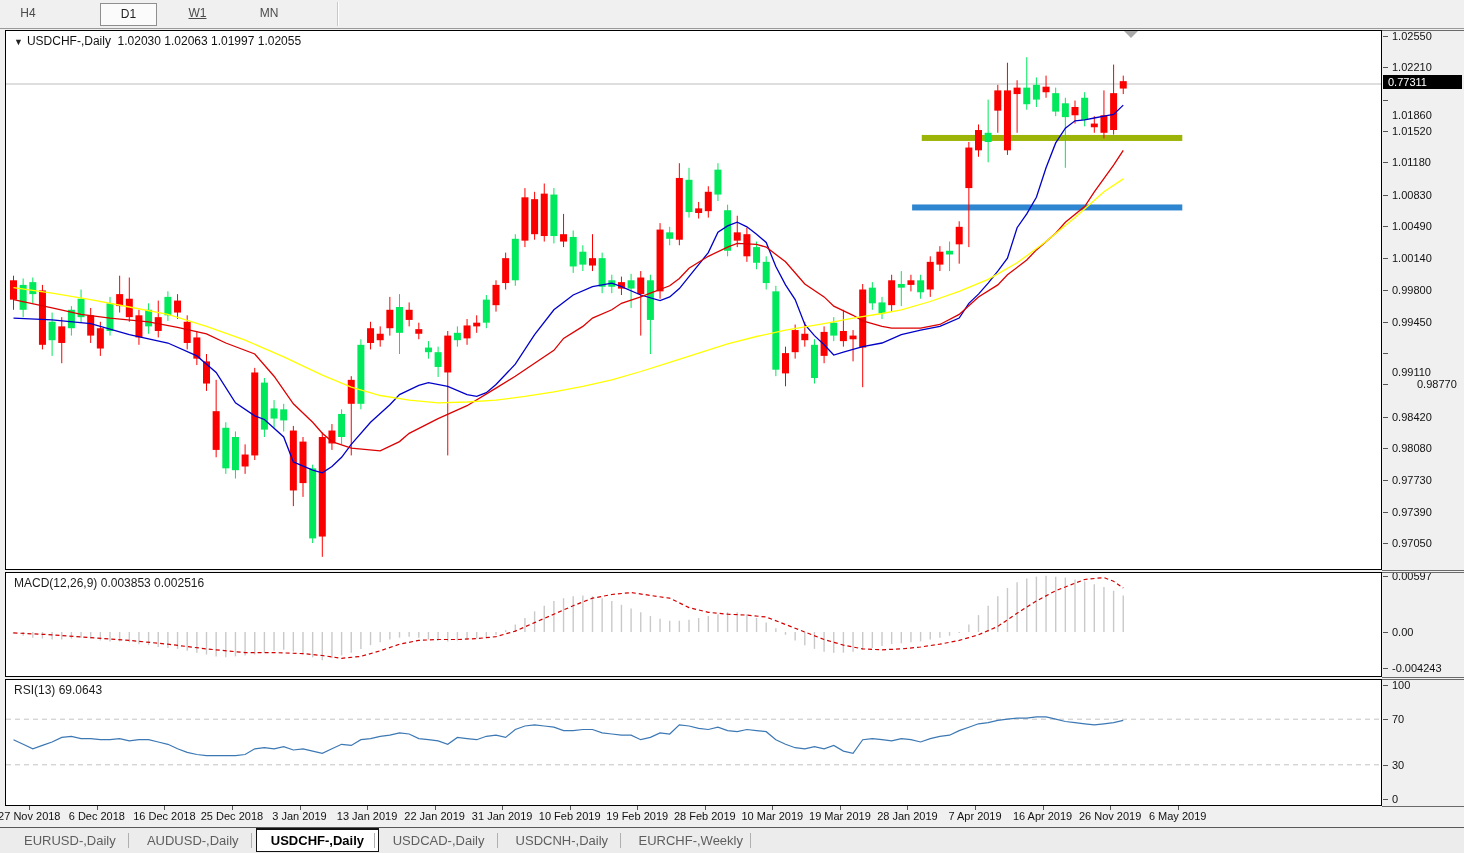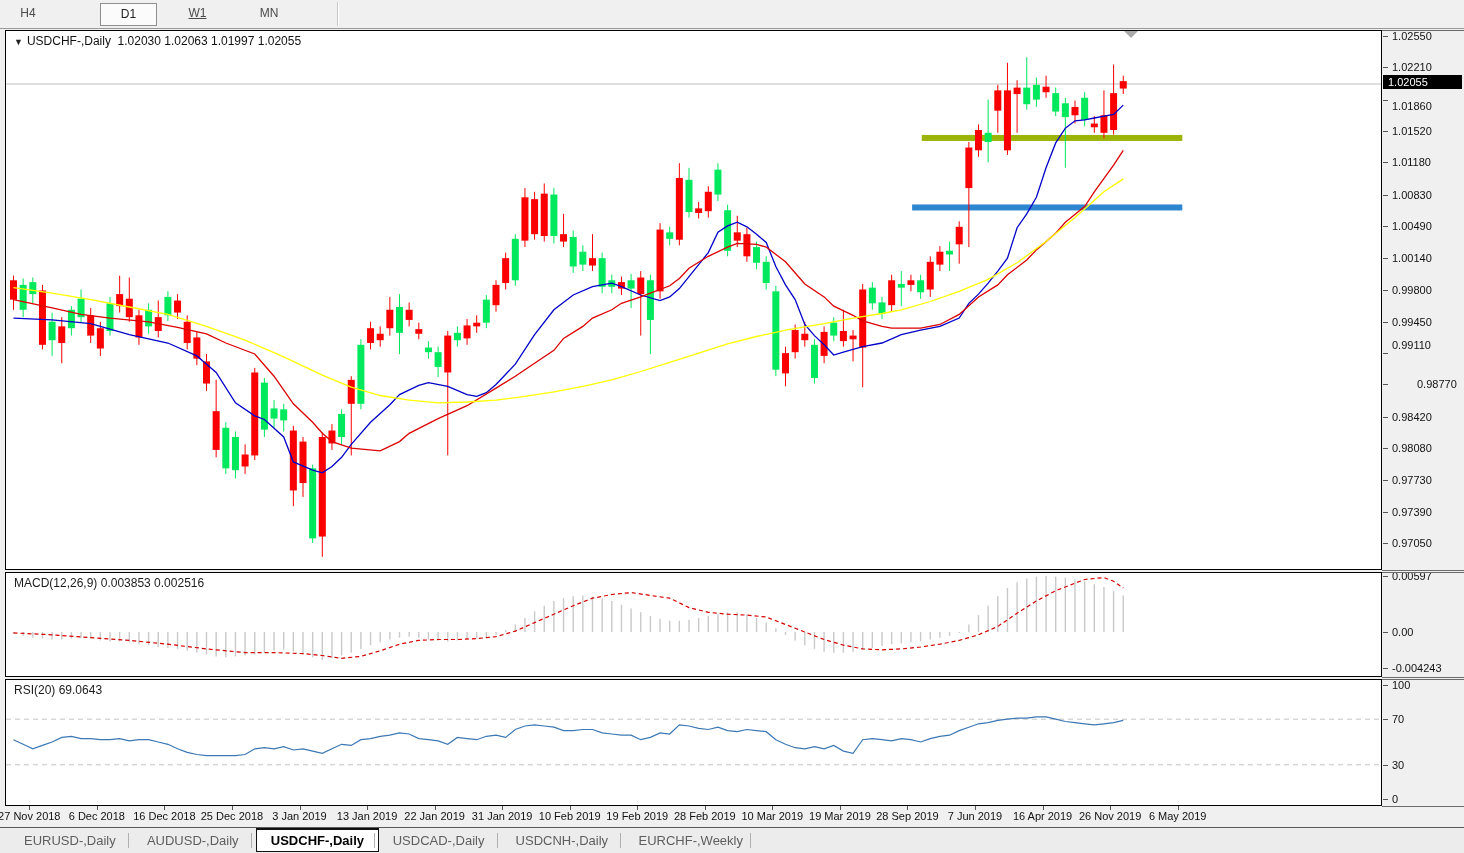--- a/index.html
+++ b/index.html
@@ -46,21 +46,21 @@
   <div class="pane" id="rsi-pane"></div>
 
   <div id="title-row">
     <span class="dd">▼</span><span>USDCHF-,Daily</span>&nbsp;&nbsp;<span>1.02030 1.02063 1.01997 1.02055</span>
   </div>
 
   <div class="pane-label" style="left:14px;top:576px;">
     <span>MACD(12,26,9)</span> <span>0.003853 0.002516</span>
   </div>
   <div class="pane-label" style="left:14px;top:683px;">
-    <span>RSI(20)</span> <span>69.0643</span>
+    <span>RSI(13)</span> <span>69.0643</span>
   </div>
 
   <svg id="plot-svg" width="1464" height="853">
       <rect x="921.75" y="134.95439800000065" width="260.54999999999995" height="6" fill="#9CB408"></rect>
       <rect x="912.1" y="204.46038000000158" width="270.19999999999993" height="6" fill="#2E86D0"></rect>
       <line x1="6" x2="1381" y1="84" y2="84" stroke="#BDBDBD" stroke-width="1"></line>
       <line x1="13.5" x2="13.5" y1="275.6758000000002" y2="309.78351000000055" stroke="#FA0000" stroke-width="1"></line>
       <rect x="10" y="280.2849500000007" width="7" height="19.358429999999885" fill="#FA0000"></rect>
       <line x1="23.15" x2="23.15" y1="278.4412900000009" y2="317.1581500000007" stroke="#00E85C" stroke-width="1"></line>
       <rect x="19.65" y="284.8941000000002" width="7" height="24.88941000000034" fill="#00E85C"></rect>
@@ -411,43 +411,43 @@
       <line x1="1103.95" x2="1103.95" y1="632" y2="586.976" stroke="#C9C9C9" stroke-width="1.4"></line>
       <line x1="1113.6000000000001" x2="1113.6000000000001" y1="632" y2="590.728" stroke="#C9C9C9" stroke-width="1.4"></line>
       <line x1="1123.25" x2="1123.25" y1="632" y2="595.418" stroke="#C9C9C9" stroke-width="1.4"></line>
       <polyline points="13.5,632.9 52.1,634.8 90.7,637.6 129.3,640.4 167.9,644.2 206.5,648.9 245.10000000000002,652.6 274.05,652.6 303,653.6 322.3,655.5 341.6,658.3 360.90000000000003,656.4 380.2,650.8 399.5,644.2 418.8,640.4 438.1,639.5 457.40000000000003,639.5 476.70000000000005,638.6 496,636.7 515.3,631.1 534.6,622.6 553.9,614.2 573.2,605.7 592.5,598.2 611.8000000000001,594.5 631.1,592.6 650.4,595.4 669.7,598.2 689,607.6 708.3000000000001,612.3 727.6,614.2 746.9,615.1 766.2,617.0 785.5,624.5 804.8000000000001,632.0 824.1,639.5 843.4,645.1 862.7,648.9 882,649.8 901.3000000000001,648.9 920.6,647.0 939.9000000000001,644.2 959.2,640.4 978.5,634.8 997.8000000000001,626.4 1017.1,613.2 1036.4,601.0 1055.7,590.7 1075,583.2 1084.65,579.5 1094.3,578.5 1103.95,577.6 1113.6000000000001,581.3 1123.25,587.9" fill="none" stroke="#D40000" stroke-width="1.2" stroke-dasharray="4 3"></polyline>
       <line x1="6" x2="1381" y1="719.2" y2="719.2" stroke="#C4C4C4" stroke-width="1" stroke-dasharray="5 4"></line>
       <line x1="6" x2="1381" y1="764.8" y2="764.8" stroke="#C4C4C4" stroke-width="1" stroke-dasharray="5 4"></line>
       <polyline points="13.5,739.7 23.15,744.3 32.8,748.8 42.45,745.4 52.1,742.0 61.75,737.4 71.4,736.3 81.05,738.6 90.7,738.6 100.35000000000001,739.7 110,739.7 119.65,738.6 129.3,740.9 138.95,739.7 148.6,739.7 158.25,742.0 167.9,744.3 177.55,748.8 187.20000000000002,752.3 196.85,754.5 206.5,755.7 216.15,755.7 225.8,755.7 235.45000000000002,755.7 245.10000000000002,754.5 254.75,748.8 264.4,747.7 274.05,748.8 283.7,746.6 293.35,750.0 303,748.8 312.65000000000003,751.1 322.3,753.4 331.95,748.8 341.6,744.3 351.25,745.4 360.90000000000003,739.7 370.55,738.6 380.2,736.3 389.85,735.2 399.5,732.9 409.15000000000003,734.0 418.8,738.6 428.45,739.7 438.1,740.9 447.75,744.3 457.40000000000003,737.4 467.05,738.6 476.70000000000005,739.7 486.35,736.3 496,735.2 505.65000000000003,737.4 515.3,729.5 524.95,726.0 534.6,724.9 544.25,726.0 553.9,727.2 563.5500000000001,730.6 573.2,730.6 582.85,729.5 592.5,729.5 602.15,732.9 611.8000000000001,734.0 621.45,735.2 631.1,735.2 640.75,739.7 650.4,737.4 660.0500000000001,732.9 669.7,734.0 679.35,724.9 689,726.0 698.65,728.3 708.3000000000001,729.5 717.95,727.2 727.6,730.6 737.25,731.7 746.9,729.5 756.5500000000001,730.6 766.2,731.7 775.85,739.7 785.5,744.3 795.15,747.7 804.8000000000001,748.8 814.45,746.6 824.1,748.8 833.75,745.4 843.4,751.1 853.0500000000001,753.4 862.7,739.7 872.35,738.6 882,739.7 891.65,740.9 901.3000000000001,738.6 910.95,739.7 920.6,742.0 930.25,738.6 939.9000000000001,736.3 949.5500000000001,735.2 959.2,730.6 968.85,727.2 978.5,723.8 988.1500000000001,722.6 997.8000000000001,720.3 1007.45,719.2 1017.1,718.1 1026.75,718.1 1036.4,716.9 1046.05,716.9 1055.7,719.2 1065.3500000000001,721.5 1075,722.6 1084.65,723.8 1094.3,724.9 1103.95,723.8 1113.6000000000001,722.6 1123.25,720.3" fill="none" stroke="#3C78B4" stroke-width="1.2"></polyline>
     </svg>
 
   <div id="scroll-marker"></div>
-  <div id="price-tag">1.02055</div>
+  <div id="price-tag">0.77311</div>
   <div id="axis-layer">
       <div class="axis-label" style="top: 30px;">1.02550</div>
       <div class="axis-tick" style="top: 36px;"></div>
       <div class="axis-label" style="top: 61.3422px;">1.02210</div>
       <div class="axis-tick" style="top: 67.3422px;"></div>
-      <div class="axis-label" style="top: 100px; text-align: right;">1.01860</div>
+      <div class="axis-label" style="top: 109px; text-align: right;">1.01860</div>
       <div class="axis-tick" style="top: 99.6063px;"></div>
       <div class="axis-label" style="top: 124.948px;">1.01520</div>
       <div class="axis-tick" style="top: 130.948px;"></div>
       <div class="axis-label" style="top: 156.291px;">1.01180</div>
       <div class="axis-tick" style="top: 162.291px;"></div>
       <div class="axis-label" style="top: 188.555px;">1.00830</div>
       <div class="axis-tick" style="top: 194.555px;"></div>
       <div class="axis-label" style="top: 219.897px;">1.00490</div>
       <div class="axis-tick" style="top: 225.897px;"></div>
       <div class="axis-label" style="top: 252.161px;">1.00140</div>
       <div class="axis-tick" style="top: 258.161px;"></div>
       <div class="axis-label" style="top: 283.503px;">0.99800</div>
       <div class="axis-tick" style="top: 289.503px;"></div>
       <div class="axis-label" style="top: 315.767px;">0.99450</div>
       <div class="axis-tick" style="top: 321.767px;"></div>
-      <div class="axis-label" style="top: 339px;">0.99110</div>
+      <div class="axis-label" style="top: 366px;">0.99110</div>
       <div class="axis-tick" style="top: 353.11px;"></div>
       <div class="axis-label" style="top: 378.452px; padding-left: 25px;">0.98770</div>
       <div class="axis-tick" style="top: 384.452px;"></div>
       <div class="axis-label" style="top: 410.716px;">0.98420</div>
       <div class="axis-tick" style="top: 416.716px;"></div>
       <div class="axis-label" style="top: 442.058px;">0.98080</div>
       <div class="axis-tick" style="top: 448.058px;"></div>
       <div class="axis-label" style="top: 474.322px;">0.97730</div>
       <div class="axis-tick" style="top: 480.322px;"></div>
       <div class="axis-label" style="top: 505.664px;">0.97390</div>
@@ -495,23 +495,23 @@
       <div class="date-label" style="left: 569.7px;">10 Feb 2019</div>
       <div class="date-tick" style="left: 569.7px;"></div>
       <div class="date-label" style="left: 637.25px;">19 Feb 2019</div>
       <div class="date-tick" style="left: 637.25px;"></div>
       <div class="date-label" style="left: 704.8px;">28 Feb 2019</div>
       <div class="date-tick" style="left: 704.8px;"></div>
       <div class="date-label" style="left: 772.35px;">10 Mar 2019</div>
       <div class="date-tick" style="left: 772.35px;"></div>
       <div class="date-label" style="left: 839.9px;">19 Mar 2019</div>
       <div class="date-tick" style="left: 839.9px;"></div>
-      <div class="date-label" style="left: 907.45px;">28 Sep 2019</div>
+      <div class="date-label" style="left: 907.45px;">28 Jan 2019</div>
       <div class="date-tick" style="left: 907.45px;"></div>
-      <div class="date-label" style="left: 975px;">7 Jun 2019</div>
+      <div class="date-label" style="left: 975px;">7 Apr 2019</div>
       <div class="date-tick" style="left: 975px;"></div>
       <div class="date-label" style="left: 1042.55px;">16 Apr 2019</div>
       <div class="date-tick" style="left: 1042.55px;"></div>
       <div class="date-label" style="left: 1110.1px;">26 Nov 2019</div>
       <div class="date-tick" style="left: 1110.1px;"></div>
       <div class="date-label" style="left: 1177.65px;">6 May 2019</div>
       <div class="date-tick" style="left: 1177.65px;"></div>
     </div>
 </div>
 

